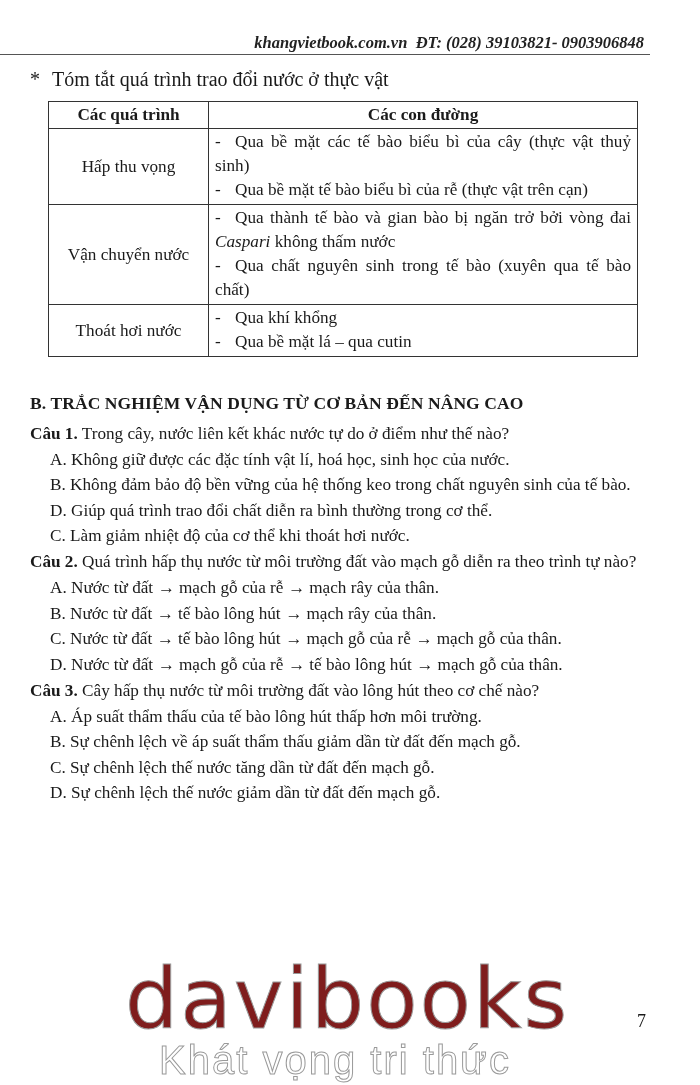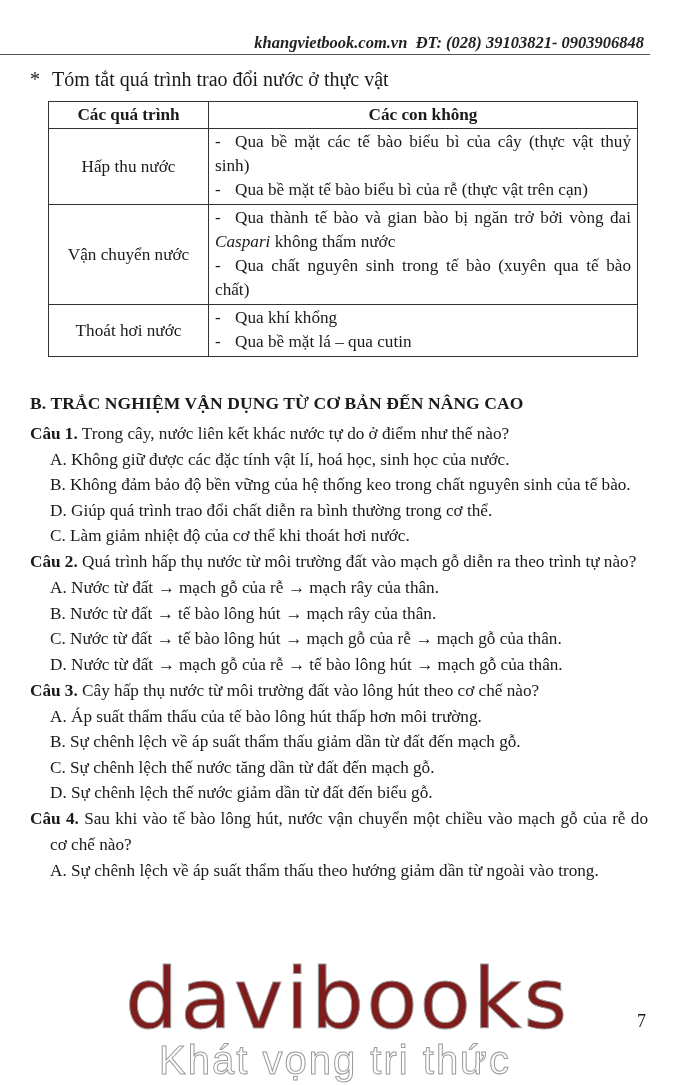--- a/index.html
+++ b/index.html
@@ -73,24 +73,24 @@
 </div>
 
 <div class="summary-title">
   <span class="star">*</span><span>Tóm tắt quá trình trao đổi nước ở thực vật</span>
 </div>
 
 <table class="summary">
   <tbody>
       <tr>
     <th class="c1">Các quá trình</th>
-    <th>Các con không</th>
+    <th>Các con đường</th>
   </tr>
   <tr>
-    <td class="proc">Hấp thu nước</td>
+    <td class="proc">Hấp thu vọng</td>
     <td class="paths">
       <span class="path-line"><span class="dash">-</span><span>Qua bề mặt các tế bào biểu bì của cây (thực vật thuỷ sinh)</span></span>
       <span class="path-line"><span class="dash">-</span><span>Qua bề mặt tế bào biểu bì của rễ (thực vật trên cạn)</span></span>
     </td>
   </tr>
   <tr>
     <td class="proc">Vận chuyển nước</td>
     <td class="paths">
       <span class="path-line"><span class="dash">-</span><span>Qua thành tế bào và gian bào bị ngăn trở bởi vòng đai </span><span class="it">Caspari</span><span> không thấm nước</span></span>
       <span class="path-line"><span class="dash">-</span><span>Qua chất nguyên sinh trong tế bào (xuyên qua tế bào chất)</span></span>
@@ -121,25 +121,21 @@
     <div class="opt">A. Nước từ đất → mạch gỗ của rễ → mạch rây của thân.</div>
     <div class="opt">B. Nước từ đất → tế bào lông hút → mạch rây của thân.</div>
     <div class="opt">C. Nước từ đất → tế bào lông hút → mạch gỗ của rễ → mạch gỗ của thân.</div>
     <div class="opt">D. Nước từ đất → mạch gỗ của rễ → tế bào lông hút → mạch gỗ của thân.</div>
   </div>
   <div class="q">
     <div class="q-stem"><span class="q-num">Câu 3.</span> <span>Cây hấp thụ nước từ môi trường đất vào lông hút theo cơ chế nào?</span></div>
     <div class="opt">A. Áp suất thẩm thấu của tế bào lông hút thấp hơn môi trường.</div>
     <div class="opt">B. Sự chênh lệch về áp suất thẩm thấu giảm dần từ đất đến mạch gỗ.</div>
     <div class="opt">C. Sự chênh lệch thế nước tăng dần từ đất đến mạch gỗ.</div>
-    <div class="opt">D. Sự chênh lệch thế nước giảm dần từ đất đến biểu gỗ.</div>
-  </div>
-  <div class="q">
-    <div class="q-stem"><span class="q-num">Câu 4.</span> <span>Sau khi vào tế bào lông hút, nước vận chuyển một chiều vào mạch gỗ của rễ do cơ chế nào?</span></div>
-    <div class="opt">A. Sự chênh lệch về áp suất thẩm thấu theo hướng giảm dần từ ngoài vào trong.</div>
+    <div class="opt">D. Sự chênh lệch thế nước giảm dần từ đất đến mạch gỗ.</div>
   </div>
 </div>
 
 <div class="watermark">
   <div class="wm-main">davibooks</div>
   <div class="wm-sub">Khát vọng tri thức</div>
 </div>
 
 <div class="page-number">7</div>
 

